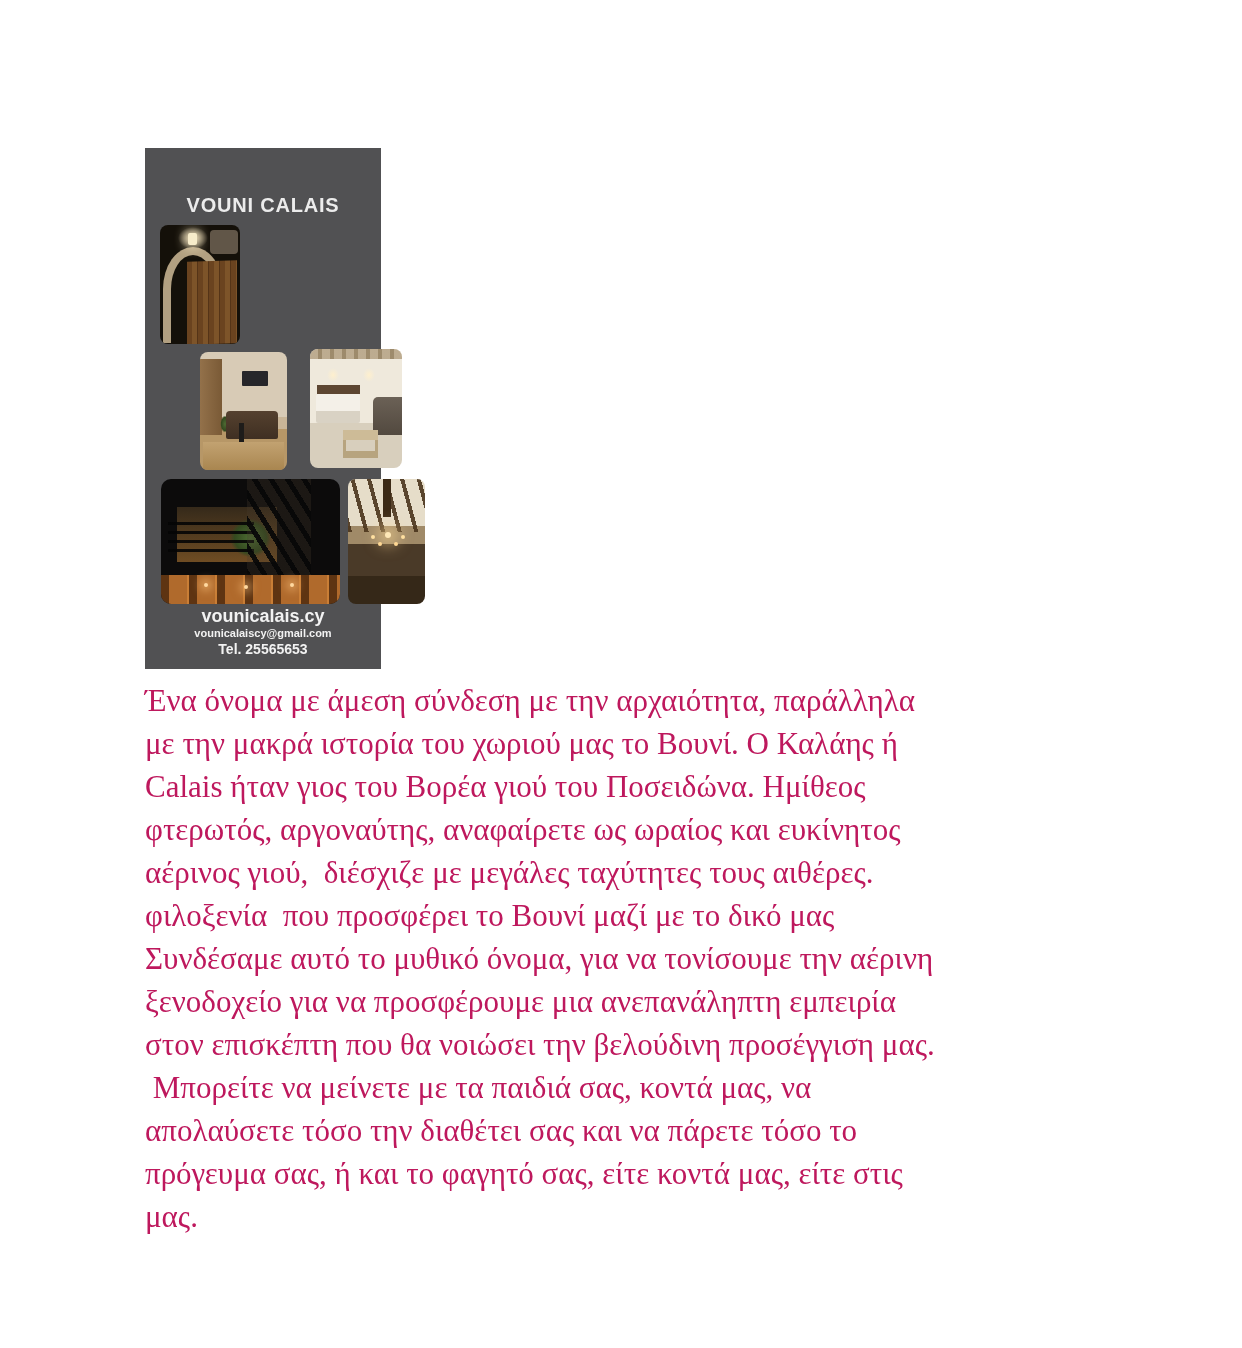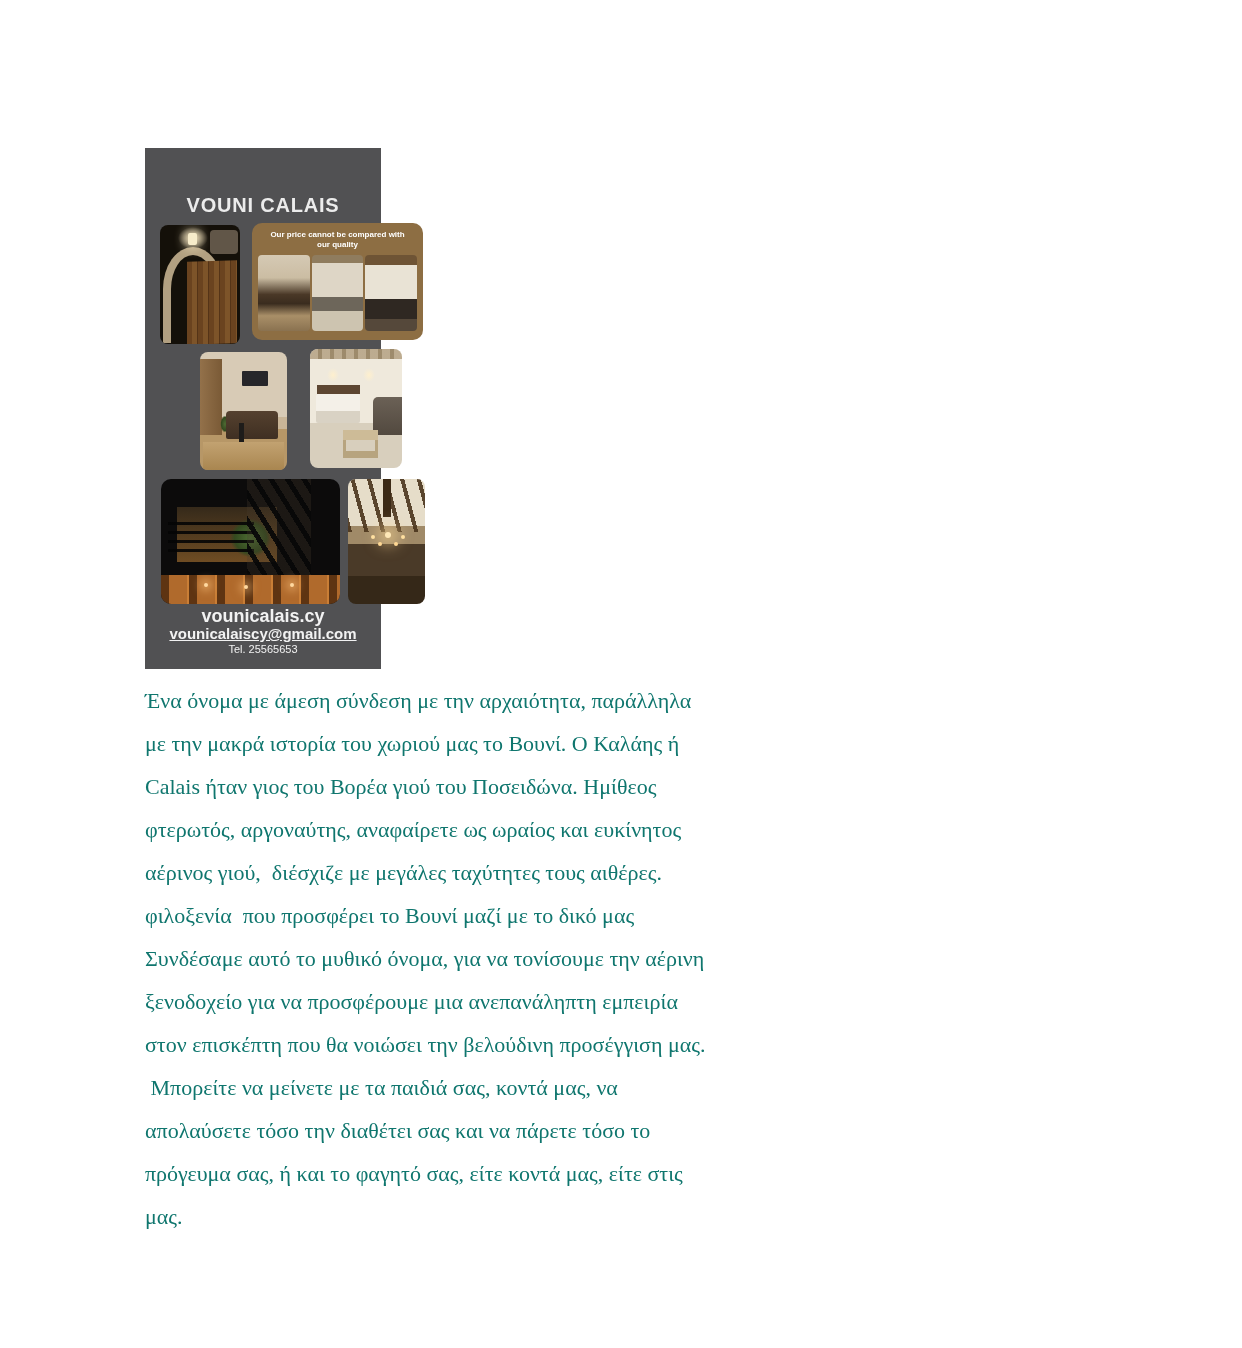--- a/index.html
+++ b/index.html
@@ -96,56 +96,45 @@
   .ch-beams{position:absolute;left:0;top:0;width:100%;height:42%;
     background:repeating-linear-gradient(75deg,rgba(74,52,28,.9) 0 4px,rgba(0,0,0,0) 4px 16px);}
   .ch-beam-mid{position:absolute;left:46%;top:0;width:10%;height:30%;background:#3c2a16;}
   .ch-lights{position:absolute;left:48%;top:42%;width:6px;height:6px;border-radius:50%;background:#ffe9b8;
     box-shadow:-15px 2px 0 -1px #ffe0a0,15px 2px 0 -1px #ffe0a0,-8px 9px 0 -1px #ffd894,
       8px 9px 0 -1px #ffd894,0 0 14px 8px rgba(255,220,150,.5);}
 
   
   .contact{position:absolute;left:0;top:458px;width:100%;text-align:center;color:#f2f2f2;}
   .contact .site{font-size:18px;font-weight:bold;line-height:20px;}
-  .contact .mail{font-size:15px;font-weight:bold;line-height:15px;text-decoration:underline;}
-  .contact .tel{font-size:11px;font-weight:normal;line-height:16px;}
+  .contact .mail{font-size:11px;font-weight:bold;line-height:15px;}
+  .contact .tel{font-size:14px;font-weight:bold;line-height:16px;}
 
   
   .article{
     position:absolute;left:145px;top:679px;width:1010px;
-    font-family:"Liberation Serif",serif;font-size:22px;line-height:43px;
-    color:#0f766e;
+    font-family:"Liberation Serif",serif;font-size:31px;line-height:43px;
+    color:#be185d;
   }
   .article .line{white-space:pre;}
 </style>
 </head>
 <body>
 
 <div class="flyer">
   <div class="flyer-title">VOUNI CALAIS</div>
 
   <div class="photo ph-arch">
     <div class="arch-glow"></div>
     <div class="arch-topstone"></div>
     <div class="arch-stone"></div>
     <div class="arch-door"></div>
     <div class="arch-lantern"></div>
   </div>
 
-  <div class="photo promo-panel">
-    <div class="promo-text">
-      <div>Our price cannot be compared with</div>
-      <div>our quality</div>
-    </div>
-    <div class="promo-photos">
-      <div class="pp1"></div>
-      <div class="pp2"></div>
-      <div class="pp3"></div>
-    </div>
-  </div>
 
   <div class="photo ph-living">
     <div class="lv-door"></div>
     <div class="lv-tv"></div>
     <div class="lv-plant"></div>
     <div class="lv-couch"></div>
     <div class="lv-bottle"></div>
     <div class="lv-table"></div>
   </div>
 

